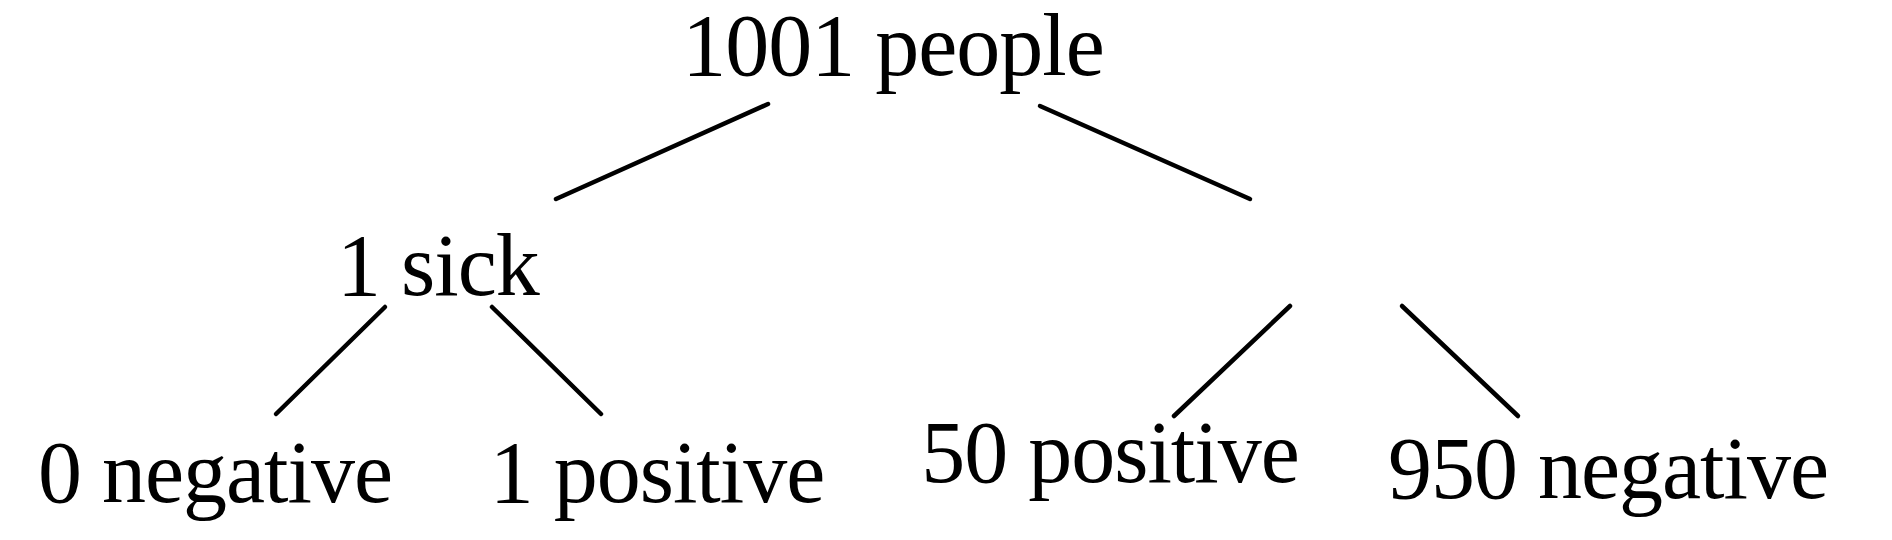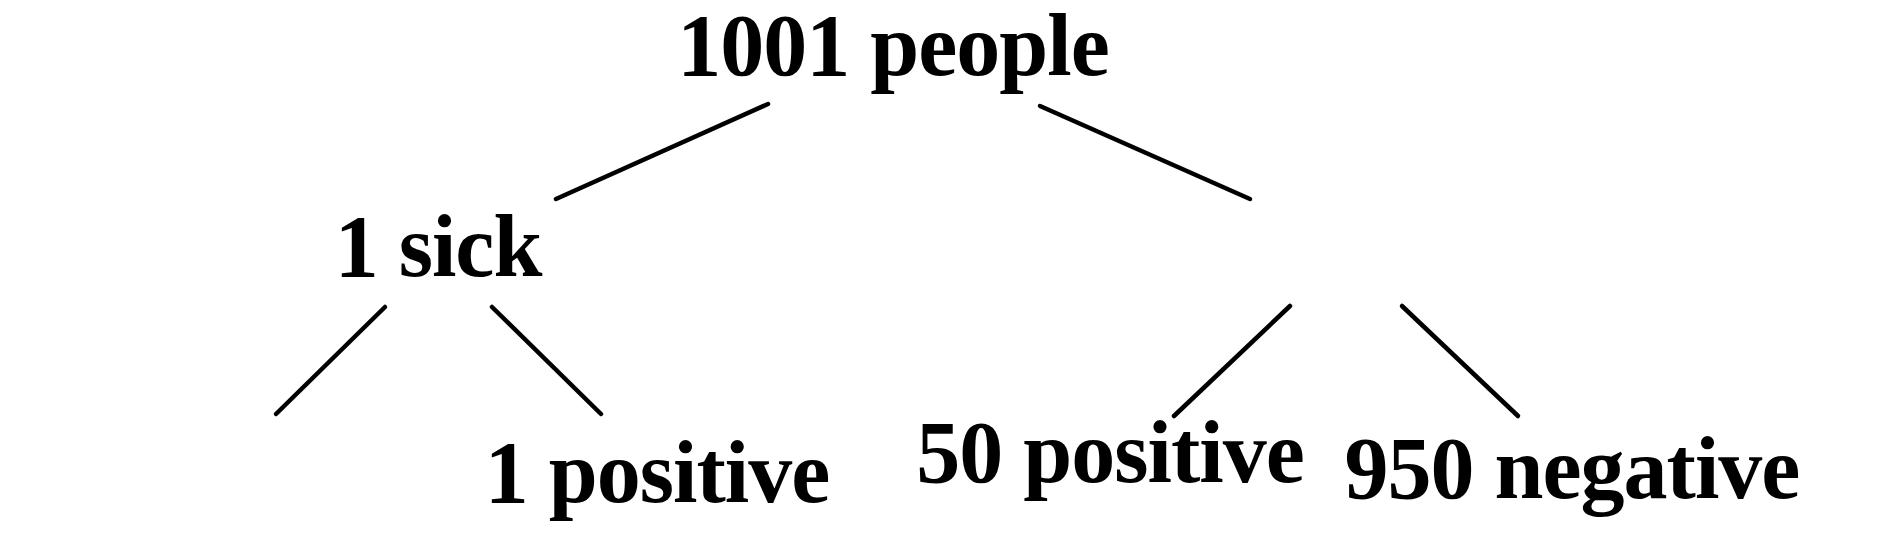--- a/index.html
+++ b/index.html
@@ -7,60 +7,60 @@
     padding: 0;
     background: #ffffff;
   }
   .canvas {
     position: relative;
     width: 1892px;
     height: 540px;
     background: #ffffff;
     overflow: hidden;
     font-family: "Liberation Serif", "DejaVu Serif", serif;
-    font-weight: bold;
   }
   .edges {
     position: absolute;
     left: 0;
     top: 0;
     width: 1892px;
     height: 540px;
   }
   .node {
     position: absolute;
     transform: translateX(-50%);
     font-size: 88px;
     line-height: 1;
     color: #000000;
     white-space: nowrap;
     letter-spacing: -1px;
   }
   
   .n0 { left: 893px;  top: 2px;   }
-  .n1 { left: 438px;  top: 203px; }
+  .n1 { left: 438px;  top: 222px; }
   .n2 { left: 1365px; top: 210px; }
   .n3 { left: 215px;  top: 429px; }
   .n4 { left: 657px;  top: 429px; }
   .n5 { left: 1110px; top: 409px; }
-  .n6 { left: 1572px; top: 425px; }
+  .n6 { left: 1608px; top: 425px; }
 </style>
 </head>
 <body>
 
 <div class="canvas">
 
   <svg class="edges" viewBox="0 0 1892 540" xmlns="http://www.w3.org/2000/svg">
     <line x1="768" y1="104" x2="556" y2="199" stroke="#000" stroke-width="4.5" stroke-linecap="round"></line>
     <line x1="1040" y1="106" x2="1250" y2="199" stroke="#000" stroke-width="4.5" stroke-linecap="round"></line>
     <line x1="385" y1="307" x2="276" y2="414" stroke="#000" stroke-width="4.5" stroke-linecap="round"></line>
     <line x1="492" y1="307" x2="601" y2="414" stroke="#000" stroke-width="4.5" stroke-linecap="round"></line>
     <line x1="1290" y1="306" x2="1174" y2="416" stroke="#000" stroke-width="4.5" stroke-linecap="round"></line>
     <line x1="1402" y1="306" x2="1518" y2="416" stroke="#000" stroke-width="4.5" stroke-linecap="round"></line>
   </svg>
 
   <div class="node n0">1001 people</div>
   <div class="node n1">1 sick</div>
+  <div class="node n3">0 negative</div>
   <div class="node n4">1 positive</div>
   <div class="node n5">50 positive</div>
   <div class="node n6">950 negative</div>
 
 </div>
 
 </body></html>

